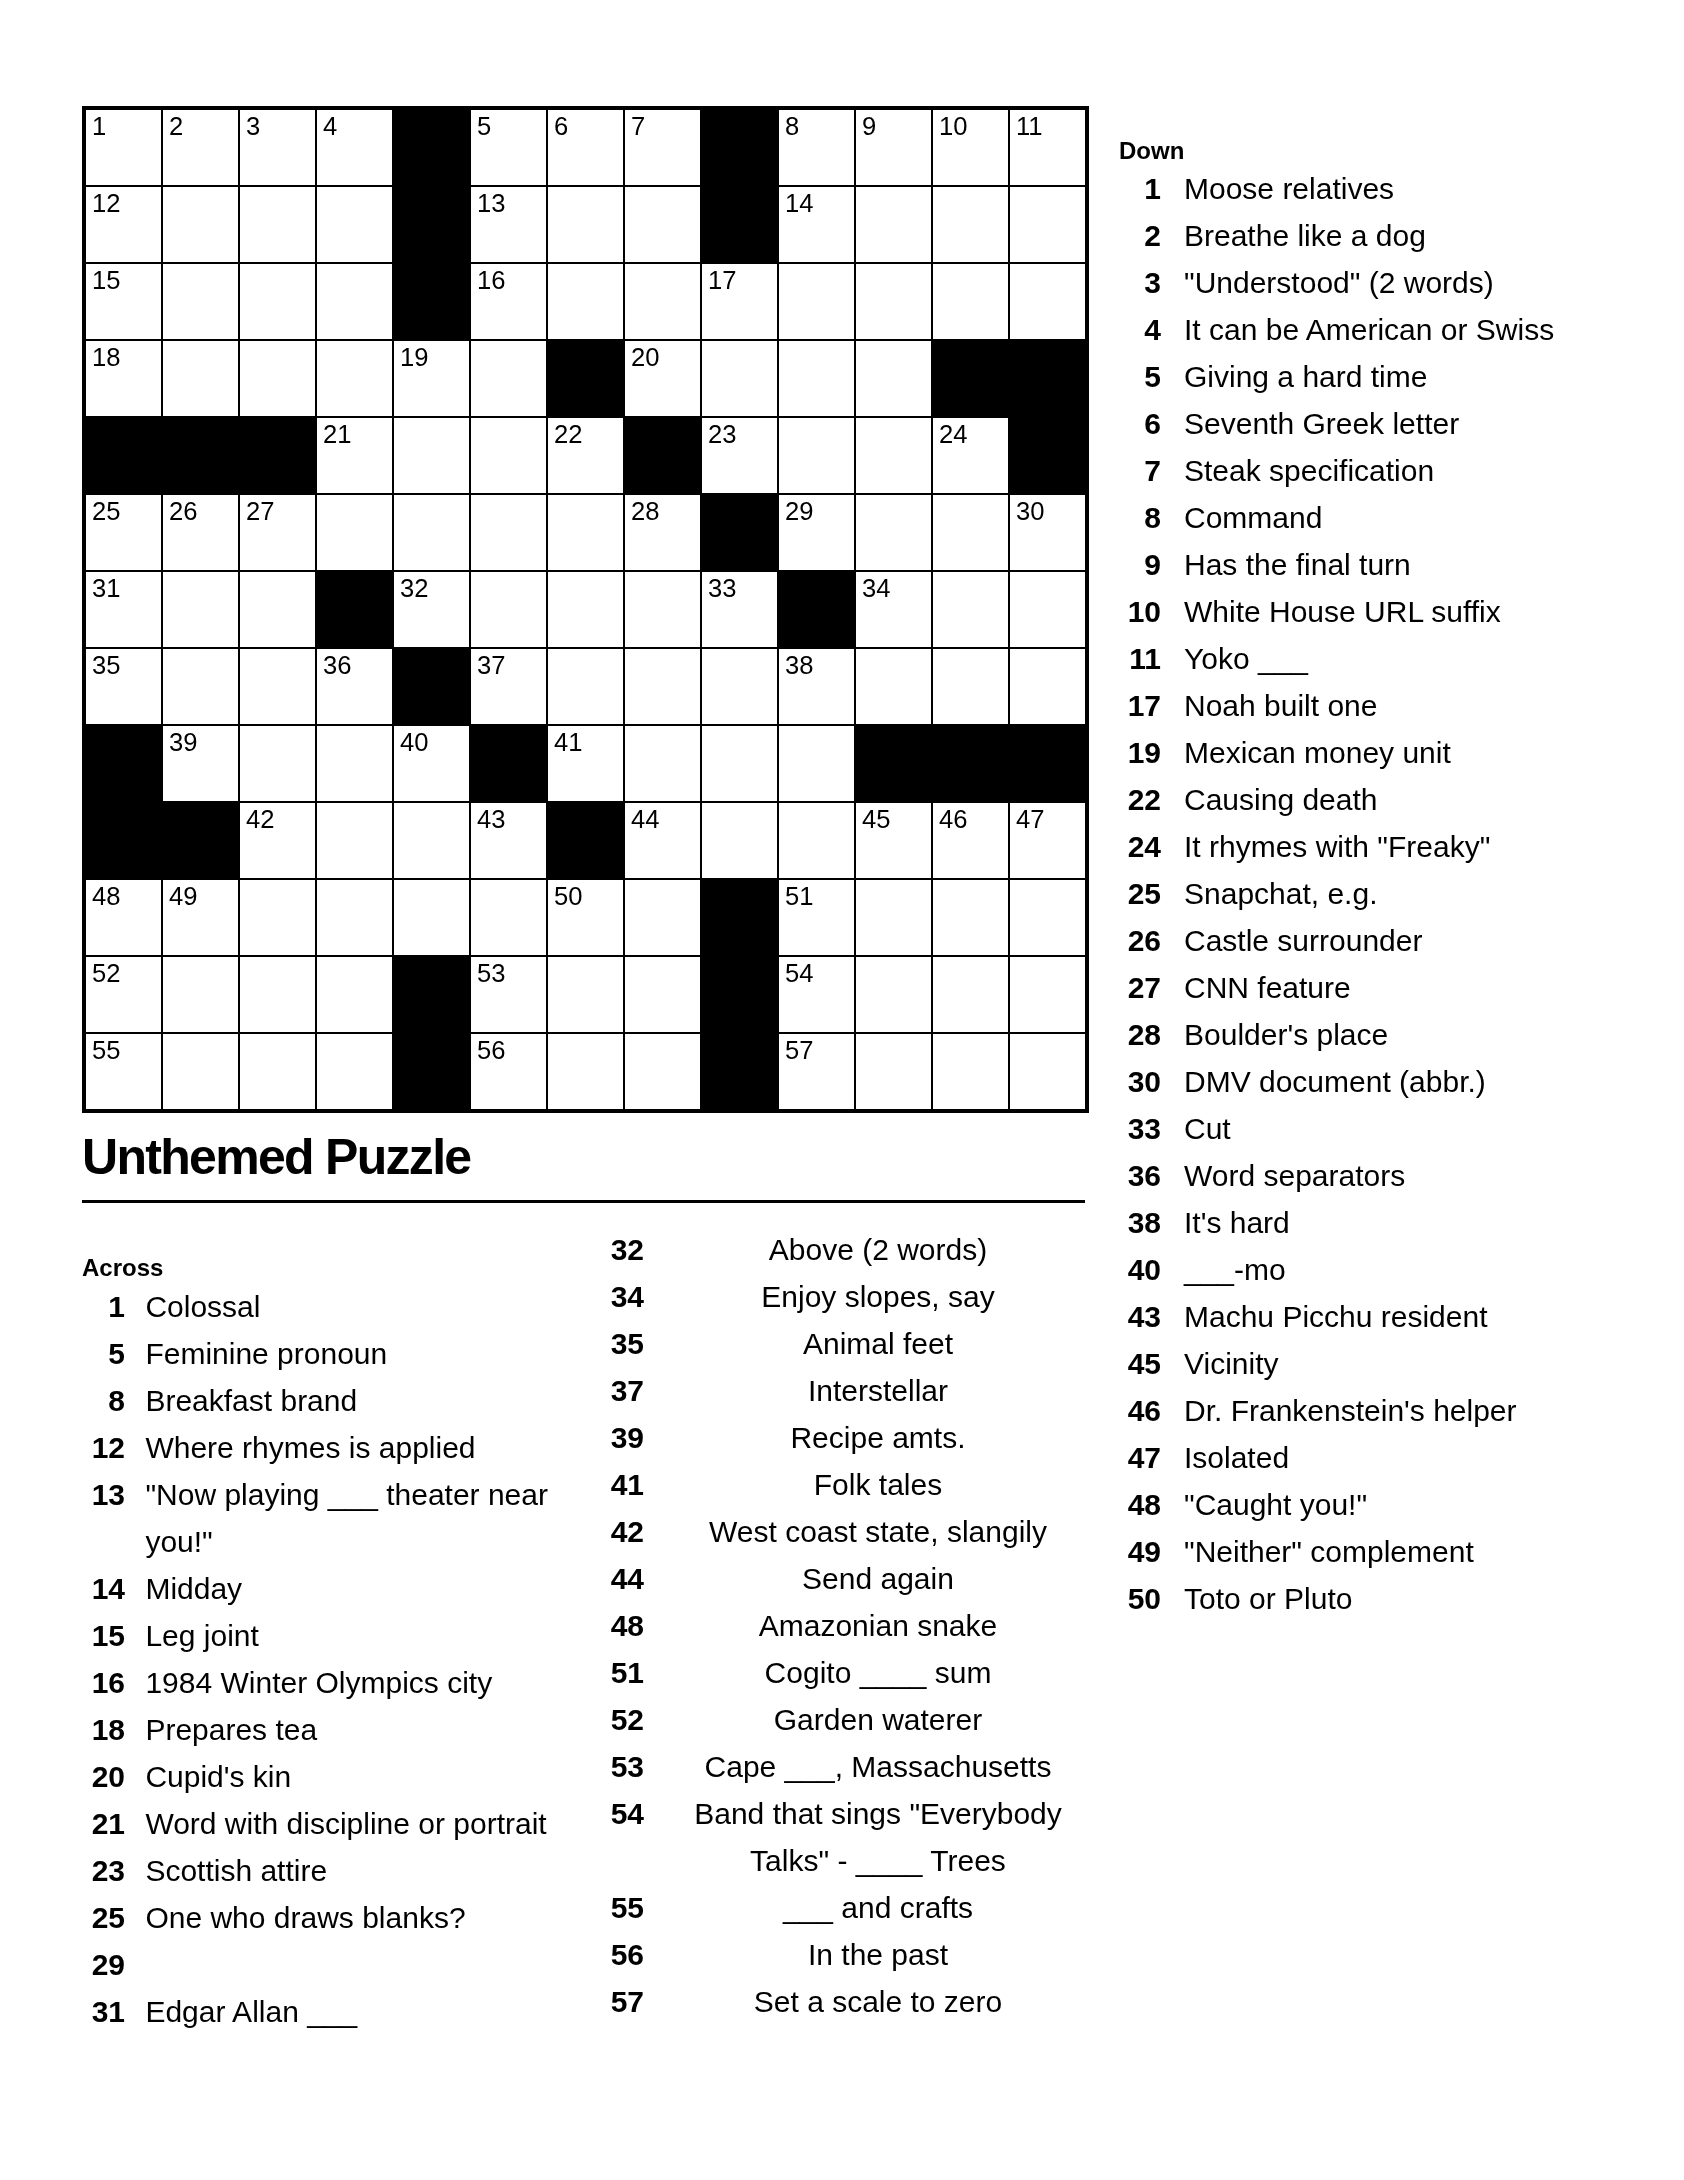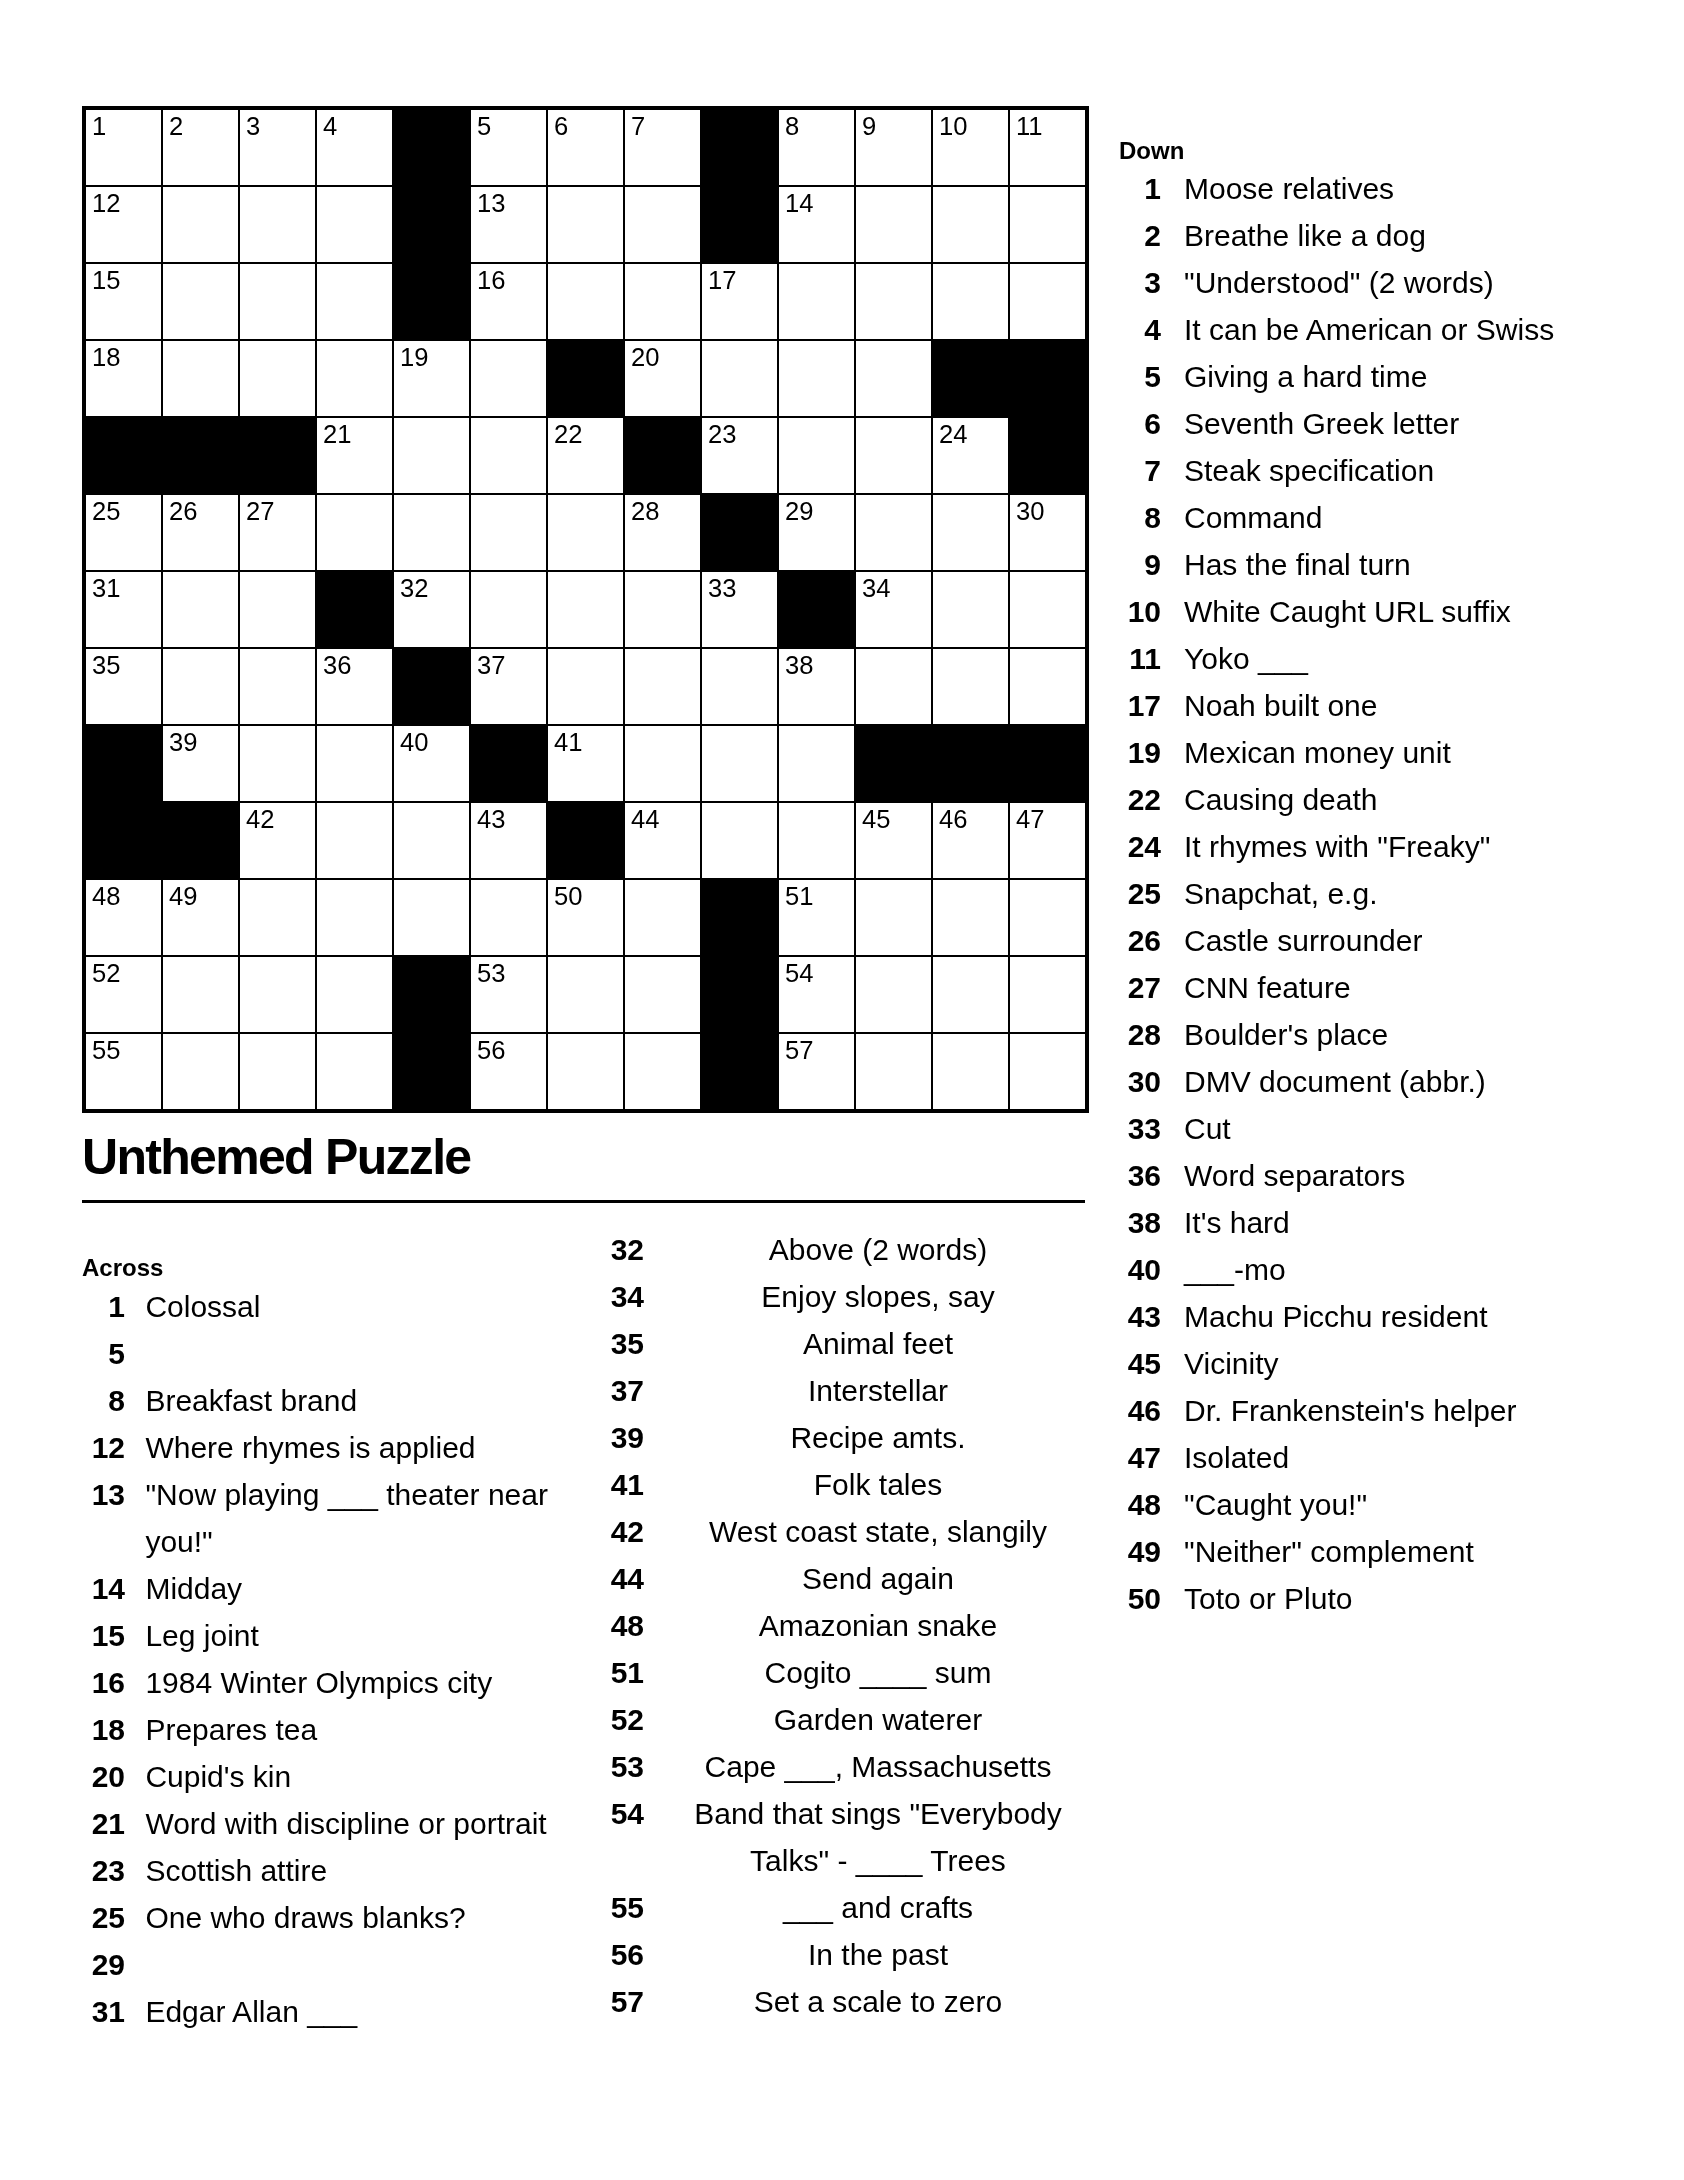--- a/index.html
+++ b/index.html
@@ -344,20 +344,21 @@
 <div id="rule"></div>
 
 <h2 id="across-head" class="list-head">Across</h2>
 <ol id="across-col1" class="clues col-a">
     <li class="clue">
       <span class="n">1</span>
       <span class="t">Colossal</span>
     </li>
     <li class="clue">
       <span class="n">5</span>
+      <span class="t">Feminine pronoun</span>
     </li>
     <li class="clue">
       <span class="n">8</span>
       <span class="t">Breakfast brand</span>
     </li>
     <li class="clue">
       <span class="n">12</span>
       <span class="t">Where rhymes is applied</span>
     </li>
     <li class="clue">
@@ -504,21 +505,21 @@
     <li class="clue">
       <span class="n">8</span>
       <span class="t">Command</span>
     </li>
     <li class="clue">
       <span class="n">9</span>
       <span class="t">Has the final turn</span>
     </li>
     <li class="clue">
       <span class="n">10</span>
-      <span class="t">White Caught URL suffix</span>
+      <span class="t">White House URL suffix</span>
     </li>
     <li class="clue">
       <span class="n">11</span>
       <span class="t">Yoko ___</span>
     </li>
     <li class="clue">
       <span class="n">17</span>
       <span class="t">Noah built one</span>
     </li>
     <li class="clue">

